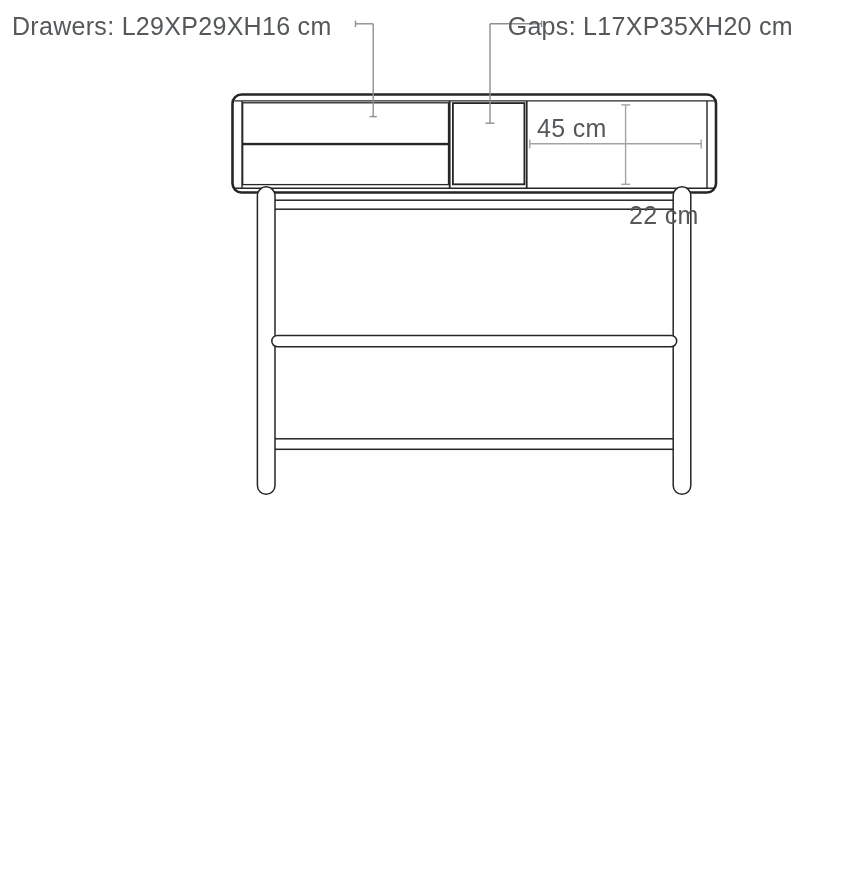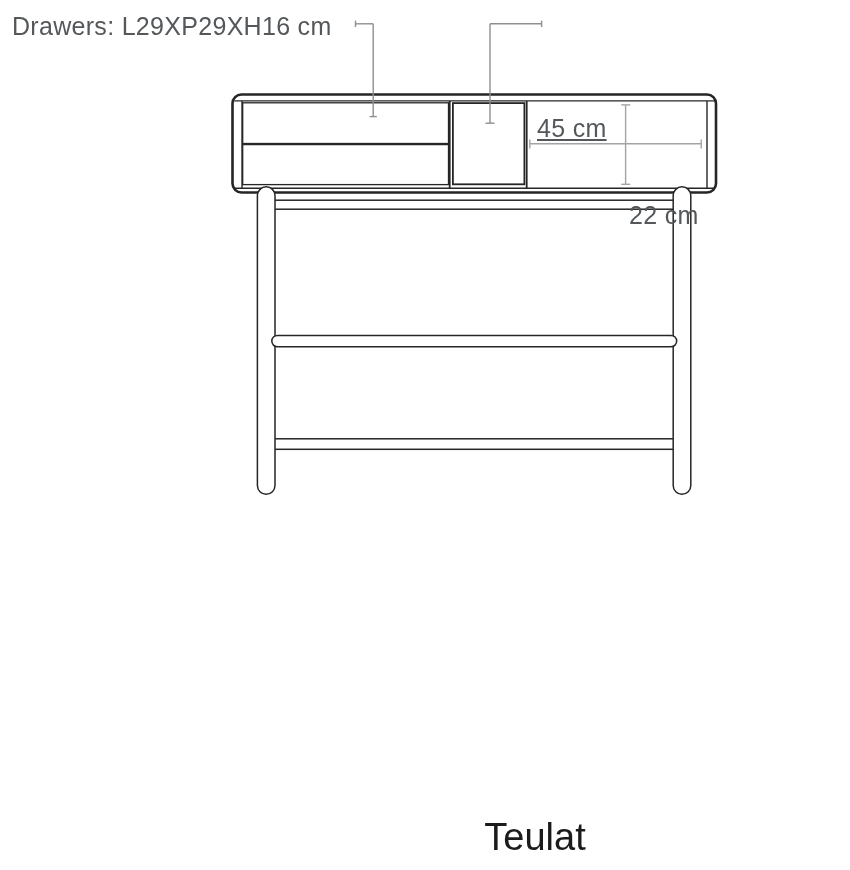--- a/index.html
+++ b/index.html
@@ -26,21 +26,21 @@
     position: absolute;
     font-size: 25px;
     line-height: 26px;
     font-weight: 400;
     color: #54585a;
     white-space: nowrap;
     letter-spacing: 0.3px;
   }
   .label-drawers { left: 12px;  top: 13px; }
   .label-gaps    { right: 7px;  top: 13px; }
-  .label-dim45   { left: 537px; top: 115px; text-decoration: underline; }
+  .label-dim45   { left: 537px; top: 115px; }
   .label-dim22   { left: 629px; top: 154px; margin-top: 48px; }
   .logo {
     position: absolute;
     left: 465px;
     top: 818px;
     width: 140px;
     text-align: center;
     font-size: 38px;
     line-height: 38px;
     font-weight: 400;
@@ -108,20 +108,20 @@
 
     <g class="dim" stroke="#a3a3a3">
       <line x1="625.6" y1="104.9" x2="625.6" y2="184.3"></line>
       <line x1="621.2" y1="104.9" x2="630.2" y2="104.9"></line>
       <line x1="621.2" y1="184.3" x2="630.2" y2="184.3"></line>
     </g>
   </svg>
 
   <div class="label label-drawers">Drawers: L29XP29XH16 cm</div>
 
+  <div class="label label-gaps">Gaps: L17XP35XH20 cm</div>
 
   <div class="label label-dim45">45 cm</div>
 
   <div class="label label-dim22">22 cm</div>
 
-  <div class="logo">Teulat</div>
 
 </div>
 
 </body></html>

